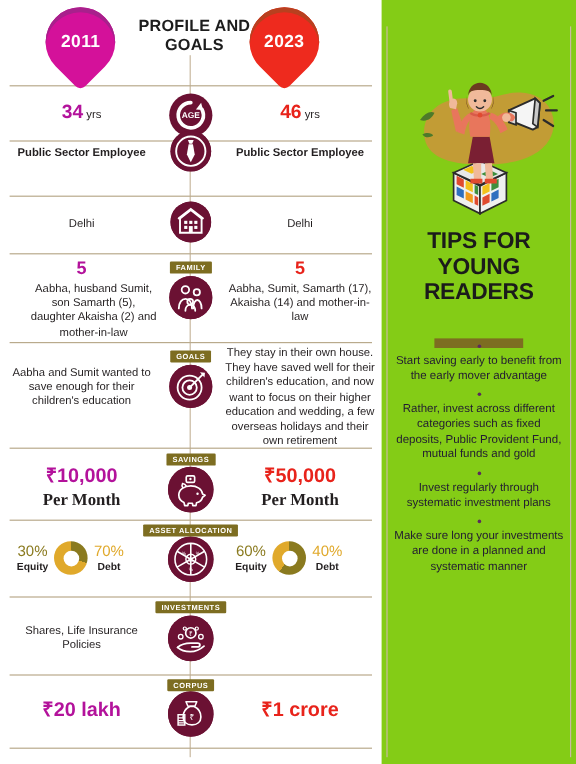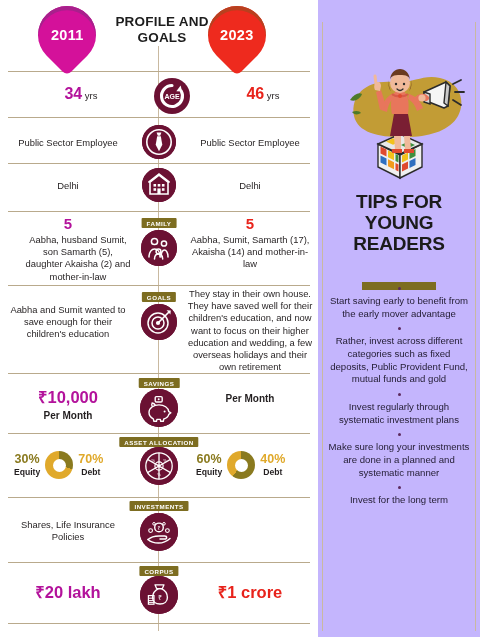--- a/index.html
+++ b/index.html
@@ -73,38 +73,38 @@
     background:#7d6d21;color:#fff;
     font-size:6.2px;font-weight:bold;letter-spacing:.45px;
     padding:1.5px 5px 1.5px 5px;border-radius:1px;
     z-index:5;white-space:nowrap;
   }
 
   
   .big-l{font-size:16px;font-weight:bold;color:#b3129b;line-height:1;}
   .big-r{font-size:16px;font-weight:bold;color:#e8231b;line-height:1;}
   .yrs{font-size:9.5px;font-weight:normal;color:#231f20;}
-  .sub{font-size:10px;font-weight:bold;color:#231f20;margin-top:3px;}
+  .sub{font-size:14px;font-weight:bold;color:#231f20;margin-top:3px;font-family:Liberation Serif, serif;}
   .num5-l{font-size:15px;font-weight:bold;color:#b3129b;line-height:1;}
   .num5-r{font-size:15px;font-weight:bold;color:#e8231b;line-height:1;}
 
   
   .donutwrap{position:absolute;top:0;display:flex;align-items:center;gap:5px;}
   .donut{width:28px;height:28px;border-radius:50%;position:relative;}
   .donut::after{
     content:"";position:absolute;left:7.5px;top:7.5px;
     width:13px;height:13px;border-radius:50%;background:#fff;
   }
-  .pct{font-size:12.5px;font-weight:bold;line-height:1;}
+  .pct{font-size:12.5px;font-weight:normal;line-height:1;}
   .pctlbl{font-size:8.6px;font-weight:bold;color:#231f20;margin-top:1px;}
   .pctbox{text-align:center;}
 
   
   .right{
-    position:relative;width:162px;height:637px;background:#c4b5fd;
+    position:relative;width:162px;height:637px;background:#84cc16;
   }
   .right::before{
     content:"";position:absolute;left:4px;top:22px;bottom:6px;width:1.4px;background:#c9b9a0;
   }
   .right::after{
     content:"";position:absolute;right:4px;top:22px;bottom:6px;width:1.4px;background:#c9b9a0;
   }
   .tips-art{position:absolute;left:12px;top:28px;width:140px;height:155px;}
   .tips-title{
     position:absolute;left:10px;top:192px;width:142px;text-align:center;
@@ -144,40 +144,40 @@
     <div class="hdr">
       <div class="badge y2011">
         <span>2011</span>
       </div>
       <div class="badge y2023">
         <span>2023</span>
       </div>
       <div class="hdr-title">PROFILE AND GOALS</div>
     </div>
 
-    <div class="row" style="top:82px;height:34px;margin-left:13px;">
+    <div class="row" style="top:82px;height:34px;">
       <div class="col-l" style="top:4px;">
         <span class="big-l">34</span>
         <span class="yrs">yrs</span>
       </div>
       <div class="col-r" style="top:4px;">
         <span class="big-r">46</span>
         <span class="yrs">yrs</span>
       </div>
       <div class="cicon" style="top:-4px;width:36px;height:36px;">
         <svg width="34" height="34" viewBox="0 0 34 34">
           <circle cx="17" cy="17" r="17" fill="#6b1133"></circle>
           <path d="M17 6.5a10.5 10.5 0 1 0 9.3 5.6" stroke="#fff" stroke-width="3.1" fill="none" stroke-linecap="round"></path>
           <path d="M25.6 6.6 L27.2 12.6 L21.3 12.2 Z" fill="#fff"></path>
           <text x="17" y="19.6" font-family="Liberation Sans, sans-serif" font-size="7" font-weight="bold" fill="#fff" text-anchor="middle">AGE</text>
         </svg>
       </div>
     </div>
 
-    <div class="row" style="top:131px;height:34px;">
+    <div class="row" style="top:115px;height:34px;font-weight:bold;">
       <div class="col-l" style="top:6px;">Public Sector Employee</div>
       <div class="col-r" style="top:6px;">Public Sector Employee</div>
       <div class="cicon" style="top:-6px;width:34px;height:34px;">
         <svg width="34" height="34" viewBox="0 0 34 34">
           <circle cx="17" cy="17" r="17" fill="#6b1133"></circle>
           <circle cx="17" cy="17" r="12.2" fill="none" stroke="#fff" stroke-width="1.6"></circle>
           <path d="M14.6 7.6h4.8l-1.2 3.1h-2.4z" fill="#fff"></path>
           <path d="M15.2 11.2h3.6l1.5 8.6-3.3 6.4-3.3-6.4z" fill="#fff"></path>
         </svg>
       </div>
@@ -240,20 +240,21 @@
       </div>
     </div>
 
     <div class="row" style="top:377px;height:54px;">
       <div class="chip" style="top:1px;">SAVINGS</div>
       <div class="col-l" style="top:12px;">
         <div class="big-l" style="font-size:16.5px;">₹10,000</div>
         <div class="sub">Per Month</div>
       </div>
       <div class="col-r" style="top:12px;">
+        <div class="big-r" style="font-size:16.5px;">₹50,000</div>
         <div class="sub">Per Month</div>
       </div>
       <div class="cicon" style="top:12px;width:38px;height:38px;">
         <svg width="38" height="38" viewBox="0 0 38 38">
           <circle cx="19" cy="19" r="19" fill="#6b1133"></circle>
           <rect x="15.2" y="7.6" width="7" height="5.4" rx="1.2" fill="none" stroke="#fff" stroke-width="1.4"></rect>
           <circle cx="18.7" cy="10.2" r="1" fill="#fff"></circle>
           <path d="M9 23.5c0-4.6 4.6-7.6 10-7.6 5.1 0 9.4 2.7 9.8 6.8l2.1 1.1-2.1 1.6c-.6 2.4-2.6 4-5 4.6l-.5 2.3h-2.6l-.4-1.9h-3.4l-.4 1.9h-2.6l-.6-2.5C10.8 28.6 9 26.3 9 23.5z" fill="none" stroke="#fff" stroke-width="1.4" stroke-linejoin="round"></path>
           <circle cx="24.6" cy="22.4" r="1" fill="#fff"></circle>
           <path d="M12.5 17.6c-.9-1.2-1-2.6-.4-3.6 1.4.2 2.7 1.1 3.3 2.3" fill="none" stroke="#fff" stroke-width="1.3"></path>
@@ -421,21 +422,17 @@
         <p>Rather, invest across different categories such as fixed deposits, Public Provident Fund, mutual funds and gold</p>
       </div>
       <div class="tip">
         <span class="dot"></span>
         <p>Invest regularly through systematic investment plans</p>
       </div>
       <div class="tip">
         <span class="dot"></span>
         <p>Make sure long your investments are done in a planned and systematic manner</p>
       </div>
-      <div class="tip">
-        <span class="dot"></span>
-        <p>Invest for the long term</p>
-      </div>
     </div>
 
   </div>
 
 </div>
 
 </body></html>

